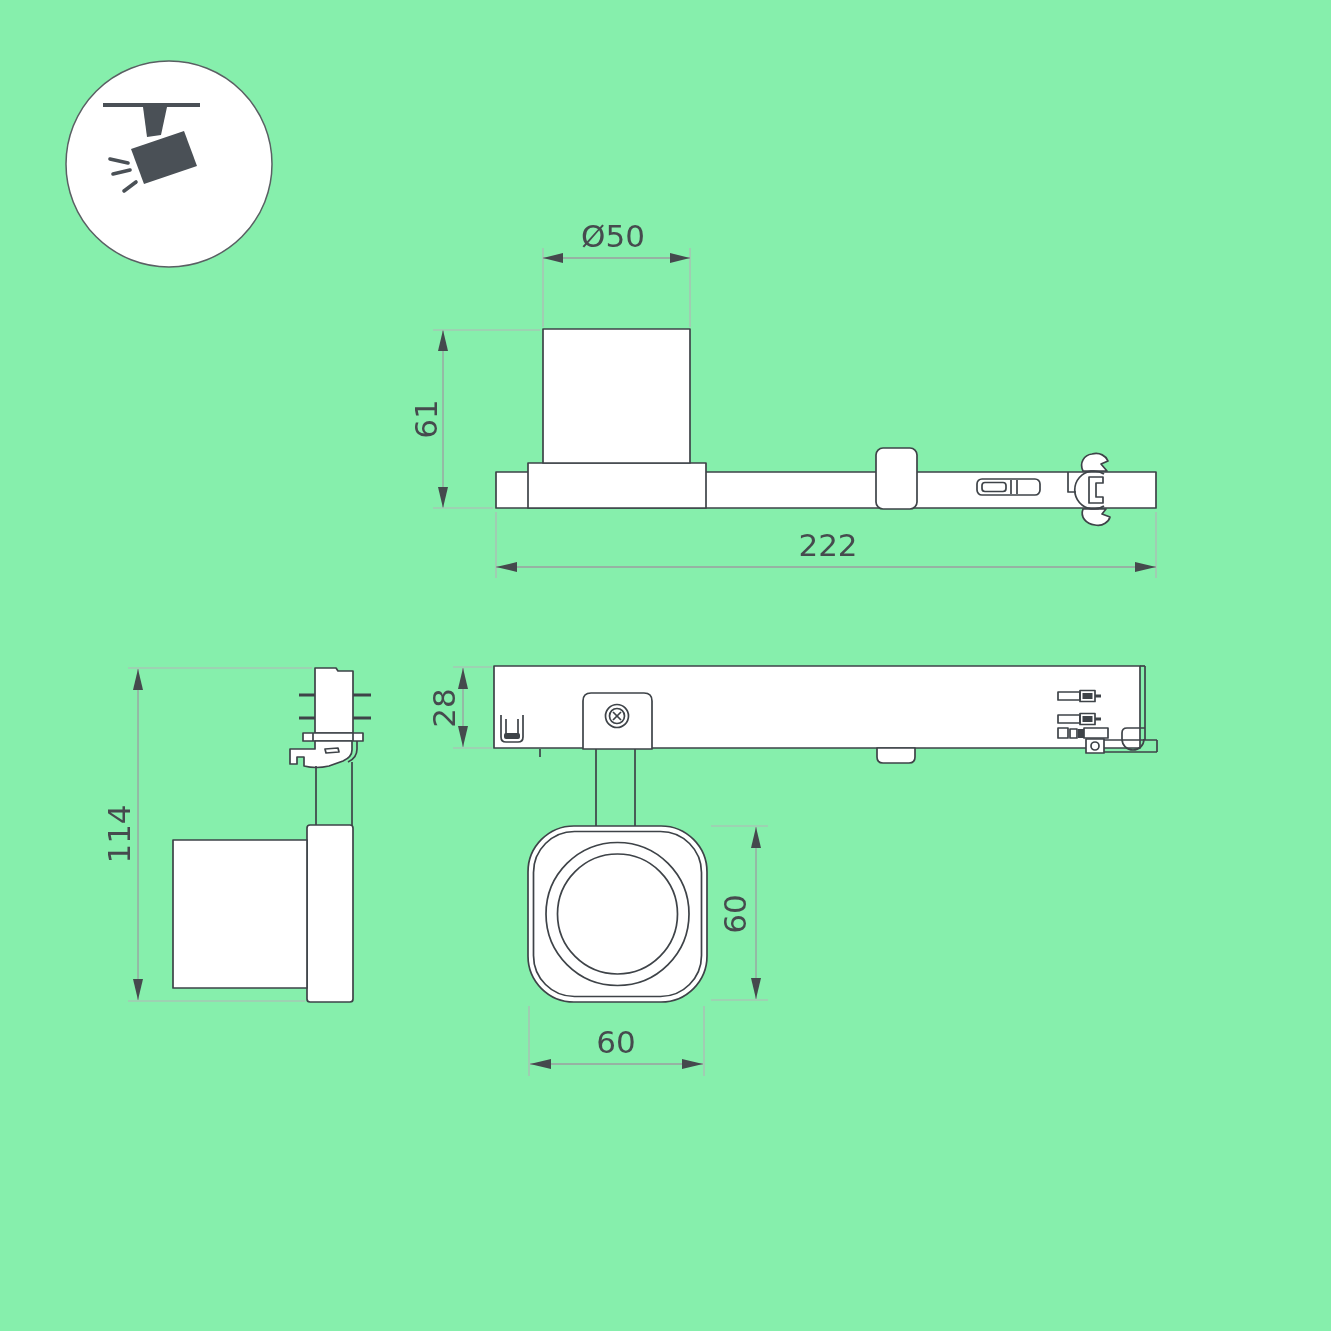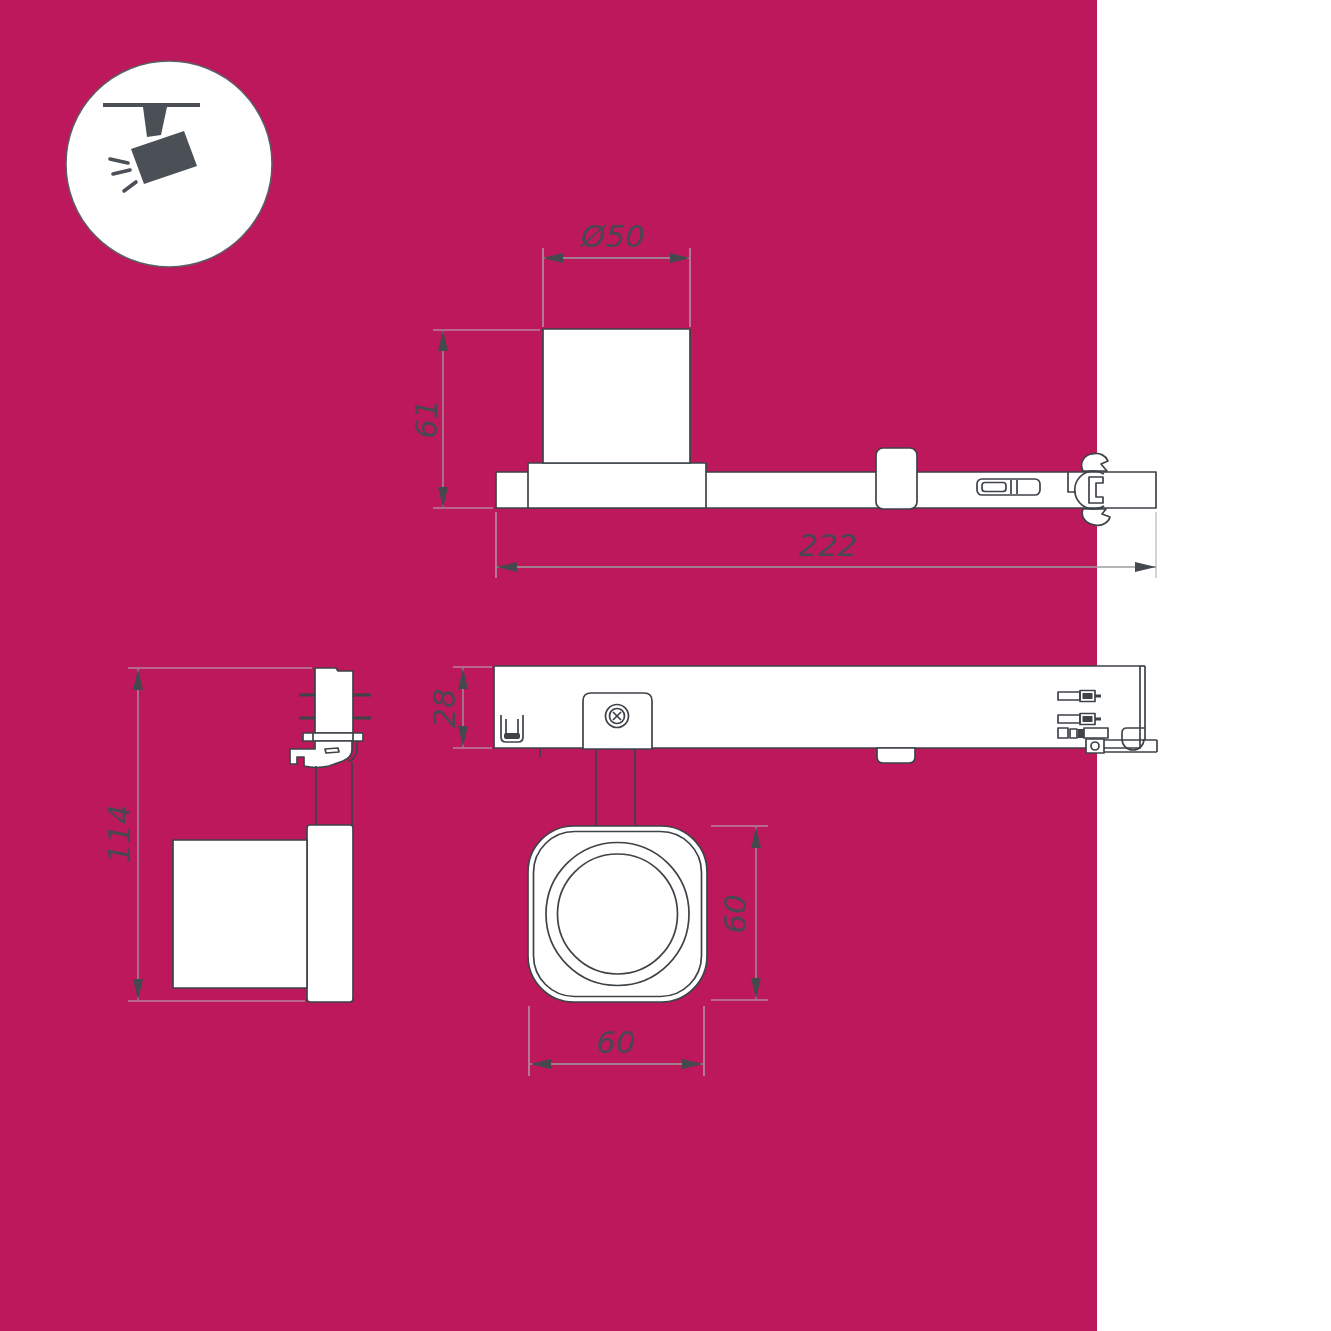--- a/index.html
+++ b/index.html
@@ -1,16 +1,16 @@
 <!DOCTYPE html>
 <html><head>
 <meta charset="utf-8">
 <style>
   html,body{margin:0;padding:0;background:#ffffff;width:1331px;height:1331px;overflow:hidden;}
-  .stage{position:relative;width:1097px;height:1331px;background:#be185d;font-family:"Liberation Sans",sans-serif;font-style:italic;}
+  .stage{position:relative;width:1331px;height:1331px;background:#86efac;font-family:"Liberation Sans",sans-serif;}
   svg{position:absolute;left:0;top:0;}
   svg text{font-family:"DejaVu Sans","Liberation Sans",sans-serif;font-size:31px;fill:#464a4e;}
   .part{fill:#ffffff;stroke:#3e4348;stroke-width:1.7;stroke-linejoin:round;}
   .partline{fill:none;stroke:#3e4348;stroke-width:1.7;stroke-linejoin:round;stroke-linecap:butt;}
   .pin{stroke:#3e4348;stroke-width:3;}
   .dim{stroke:#9b9ea1;stroke-width:1.3;}
   .ext{stroke:#b3b6b8;stroke-width:1.2;}
   .arrow{fill:#45494d;stroke:none;}
   .darkfill{fill:#3e4348;stroke:none;}
   .iconfill{fill:#4a5056;stroke:none;}

